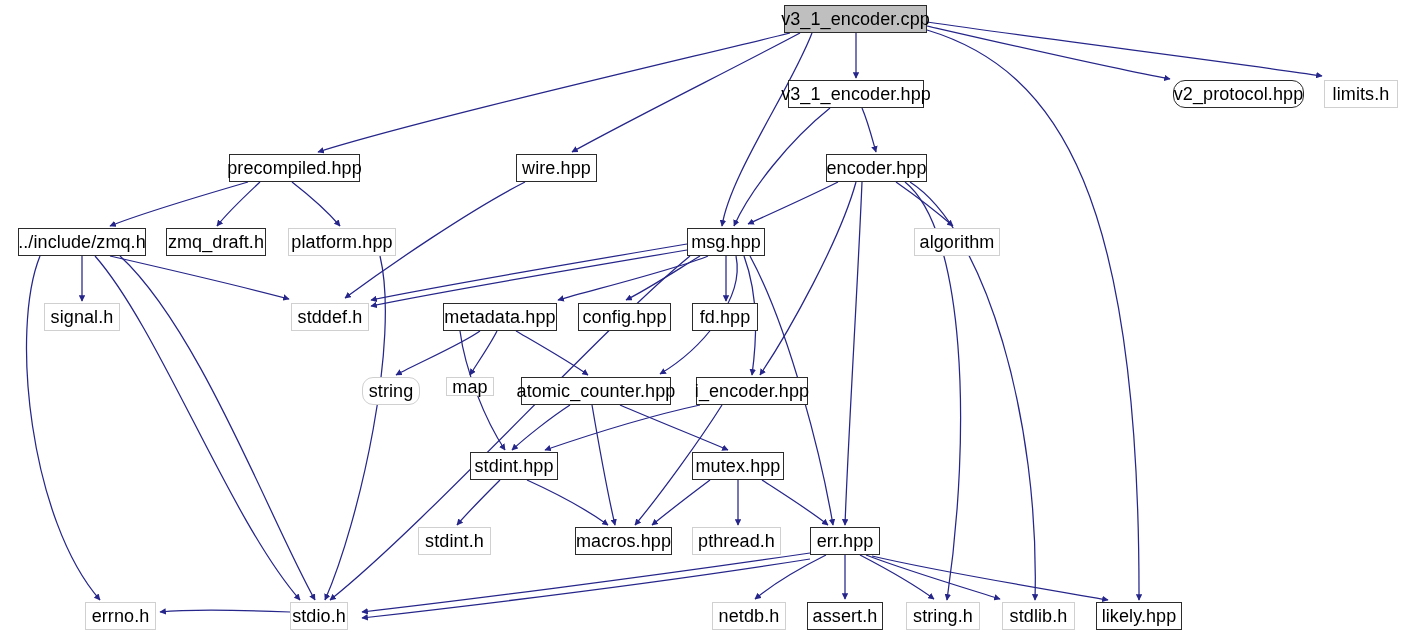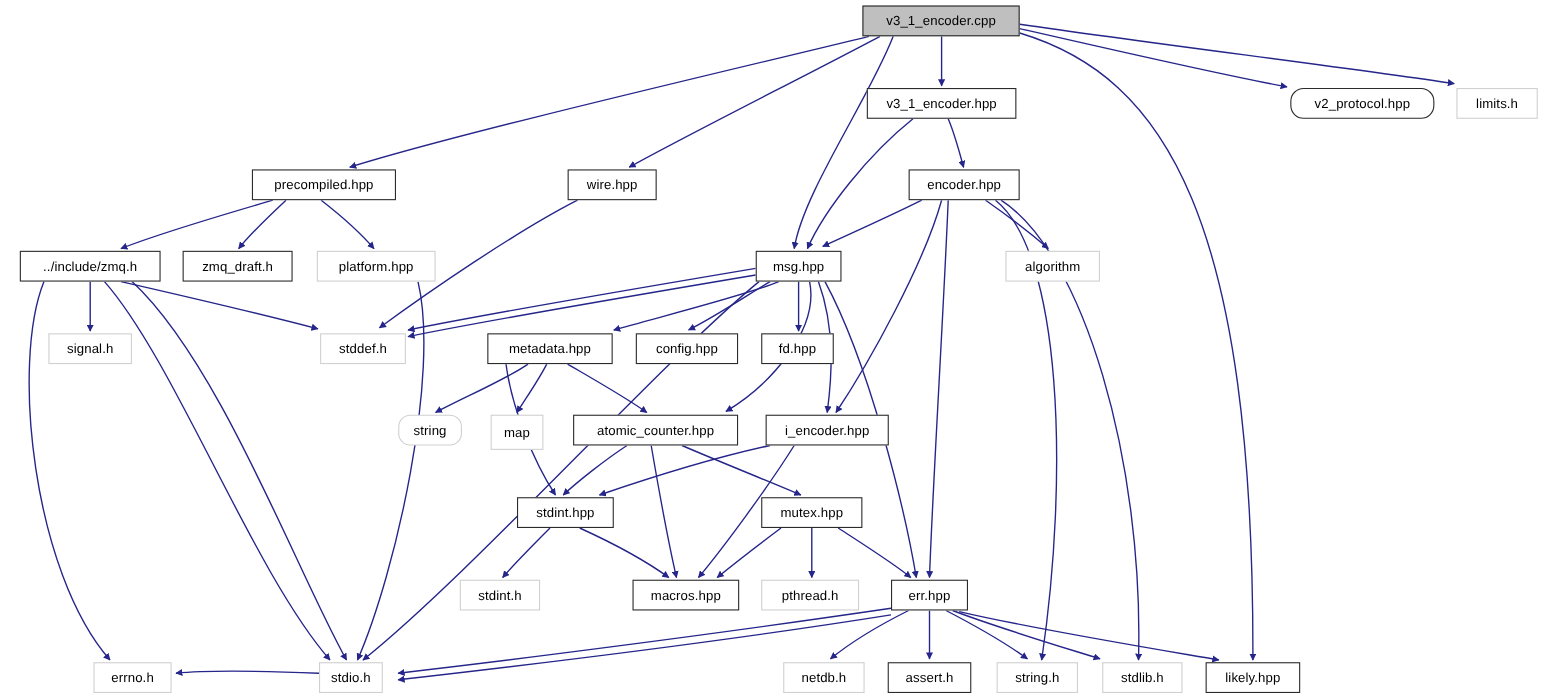--- a/index.html
+++ b/index.html
@@ -25,21 +25,21 @@
   }
   .node-box {
     position: absolute;
     box-sizing: border-box;
     display: flex;
     align-items: center;
     justify-content: center;
     background: #ffffff;
     border: 1px solid #d0d0d0;
     color: #000000;
-    font-size: 12px;
+    font-size: 18px;
     line-height: 1;
     white-space: nowrap;
     letter-spacing: 0.1px;
   }
   .node-box.strong {
     border: 1.6px solid #2b2b2b;
     text-align: center;
   }
   .node-box.root {
     border: 1.6px solid #2b2b2b;
@@ -168,21 +168,21 @@
       </div>
       <div class="node-box strong" style="left: 578px; top: 303px; width: 93px; height: 28px;">
         <span class="node-label">config.hpp</span>
       </div>
       <div class="node-box strong" style="left: 692px; top: 303px; width: 66px; height: 28px;">
         <span class="node-label">fd.hpp</span>
       </div>
       <div class="node-box " style="left: 362px; top: 377px; width: 58px; height: 28px; border-radius: 11px;">
         <span class="node-label">string</span>
       </div>
-      <div class="node-box " style="left: 446px; top: 377px; width: 48px; height: 32px; text-align: right;">
+      <div class="node-box " style="left: 446px; top: 377px; width: 48px; height: 19px; text-align: right;">
         <span class="node-label">map</span>
       </div>
       <div class="node-box strong" style="left: 521px; top: 377px; width: 150px; height: 28px;">
         <span class="node-label">atomic_counter.hpp</span>
       </div>
       <div class="node-box strong" style="left: 696px; top: 377px; width: 112px; height: 28px;">
         <span class="node-label">i_encoder.hpp</span>
       </div>
       <div class="node-box strong" style="left: 470px; top: 452px; width: 88px; height: 28px;">
         <span class="node-label">stdint.hpp</span>

